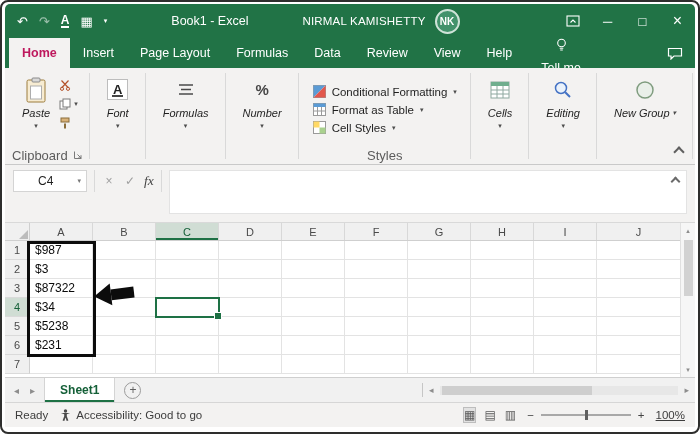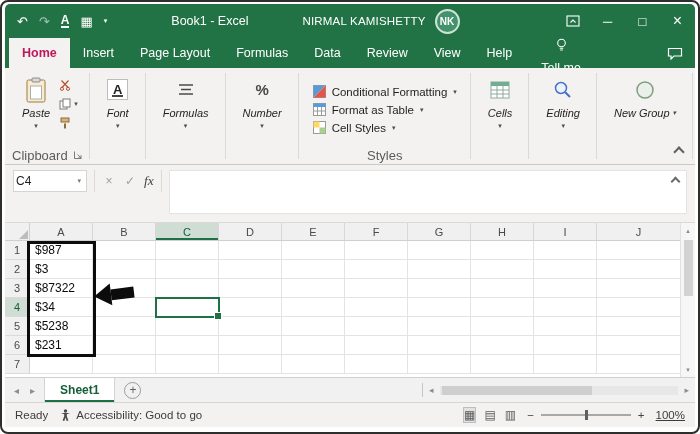--- a/index.html
+++ b/index.html
@@ -45,21 +45,21 @@
 .smallcol{display:flex;flex-direction:column;gap:6px;padding:4px 2px 0 2px;}
 .smallbtn{display:flex;align-items:center;gap:3px;height:13px;}
 .styles-rows{display:flex;flex-direction:column;gap:5px;align-items:flex-start;padding:5px 12px 0;}
 .stylerow{display:flex;align-items:center;gap:6px;font-size:11.5px;color:#1f1f1f;white-space:nowrap;}
 .launcher{width:10px;height:10px;display:inline-flex;}
 .ribbon-collapse{position:absolute;right:12px;bottom:8px;width:8px;height:8px;border-right:2px solid #5f5f5f;border-bottom:2px solid #5f5f5f;transform:rotate(-135deg);}
 
 
 .formulabar{height:58px;background:#f3f2f1;display:flex;align-items:flex-start;gap:7px;padding:5px 8px 8px;flex:0 0 auto;border-bottom:1px solid #d9d9d9;}
 .fb-left{display:flex;align-items:center;gap:7px;height:22px;}
-.namebox{width:74px;height:22px;background:#fff;border:1px solid #d4d4d4;display:flex;align-items:center;font-size:12px;color:#1f1f1f;padding:0 5px 0 2px;}
+.namebox{width:74px;height:22px;background:#fff;border:1px solid #d4d4d4;display:flex;align-items:center;font-size:12px;color:#1f1f1f;padding:0 5px 0 24px;}
 .nb-caret{margin-left:auto;font-size:7px;color:#777;}
 .fb-sep{width:1px;height:22px;background:#d9d9d9;}
 .fb-btn{color:#a0a0a0;font-size:12px;width:14px;text-align:center;}
 .fb-fx{color:#444;font-family:"Liberation Serif",serif;font-style:italic;font-size:13.5px;width:auto;}
 .fb-input{flex:1;align-self:stretch;background:#fff;border:1px solid #e3e3e3;position:relative;font-size:12px;padding:3px 22px 0 6px;color:#111;}
 .fb-collapse{position:absolute;right:7px;top:7px;width:7px;height:7px;border-right:2px solid #6a6a6a;border-bottom:2px solid #6a6a6a;transform:rotate(-135deg);}
 
 
 .gridwrap{flex:1;display:flex;min-height:0;background:#fff;}
 .grid-main{flex:1;min-width:0;display:flex;flex-direction:column;}

